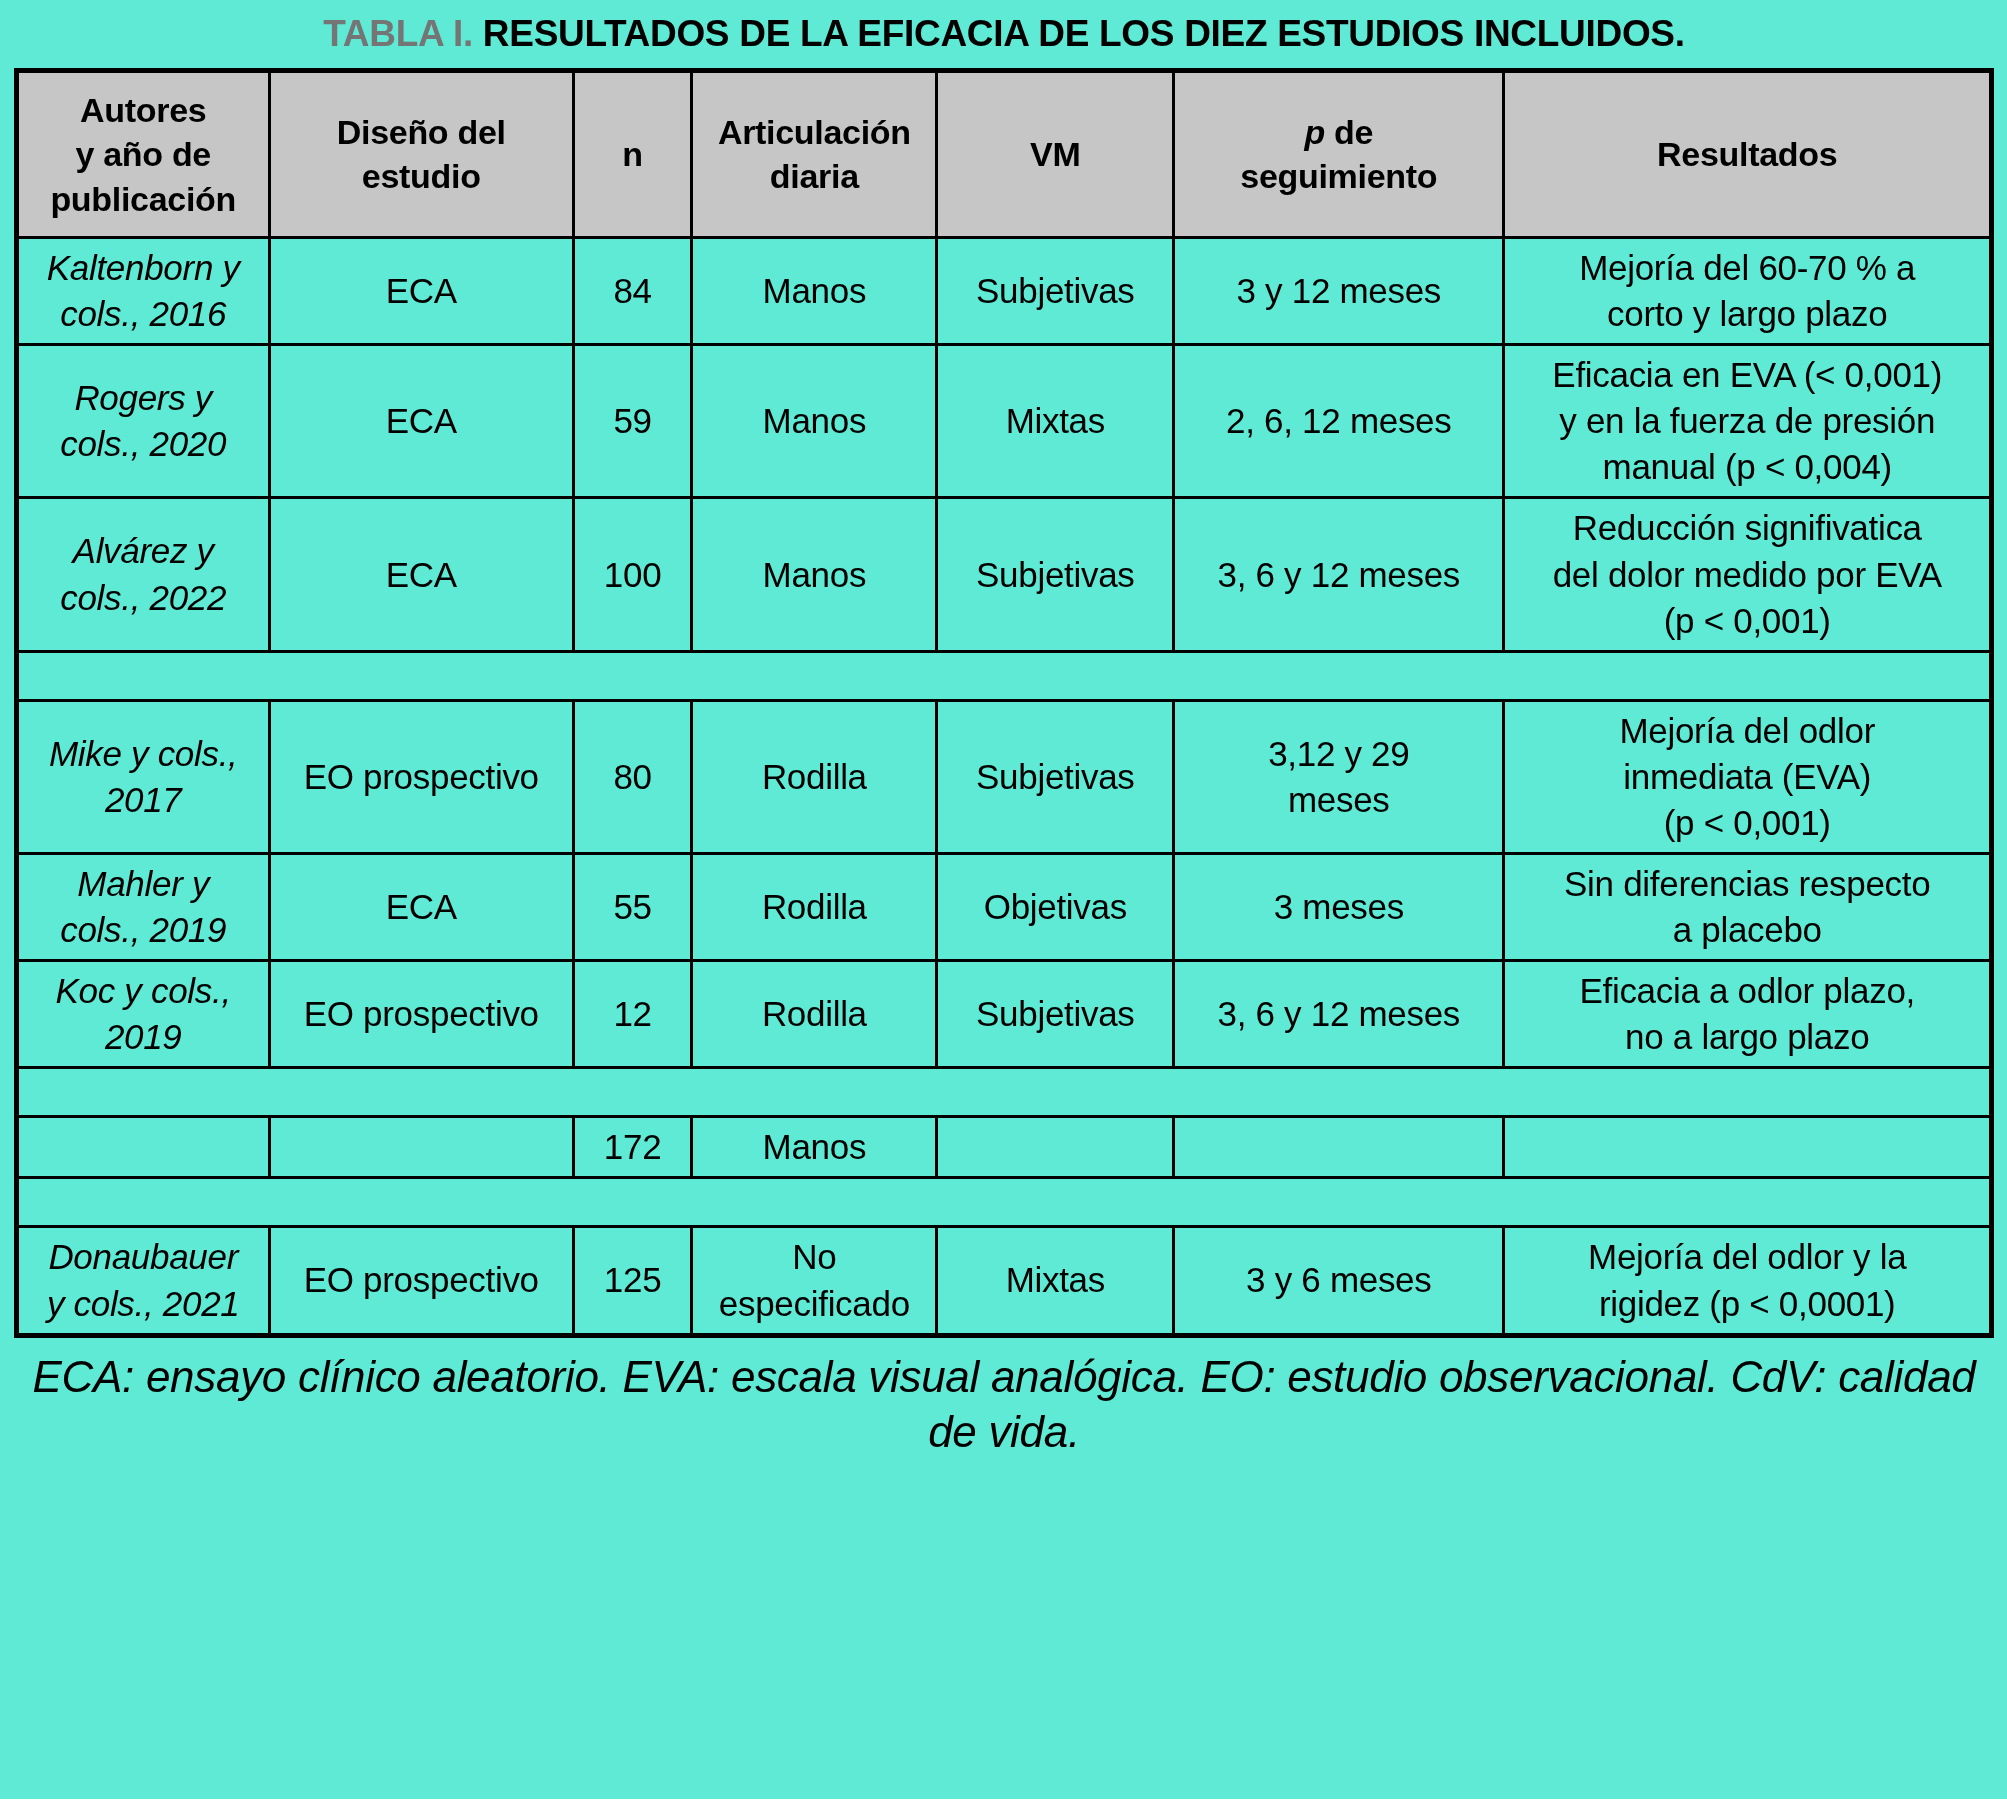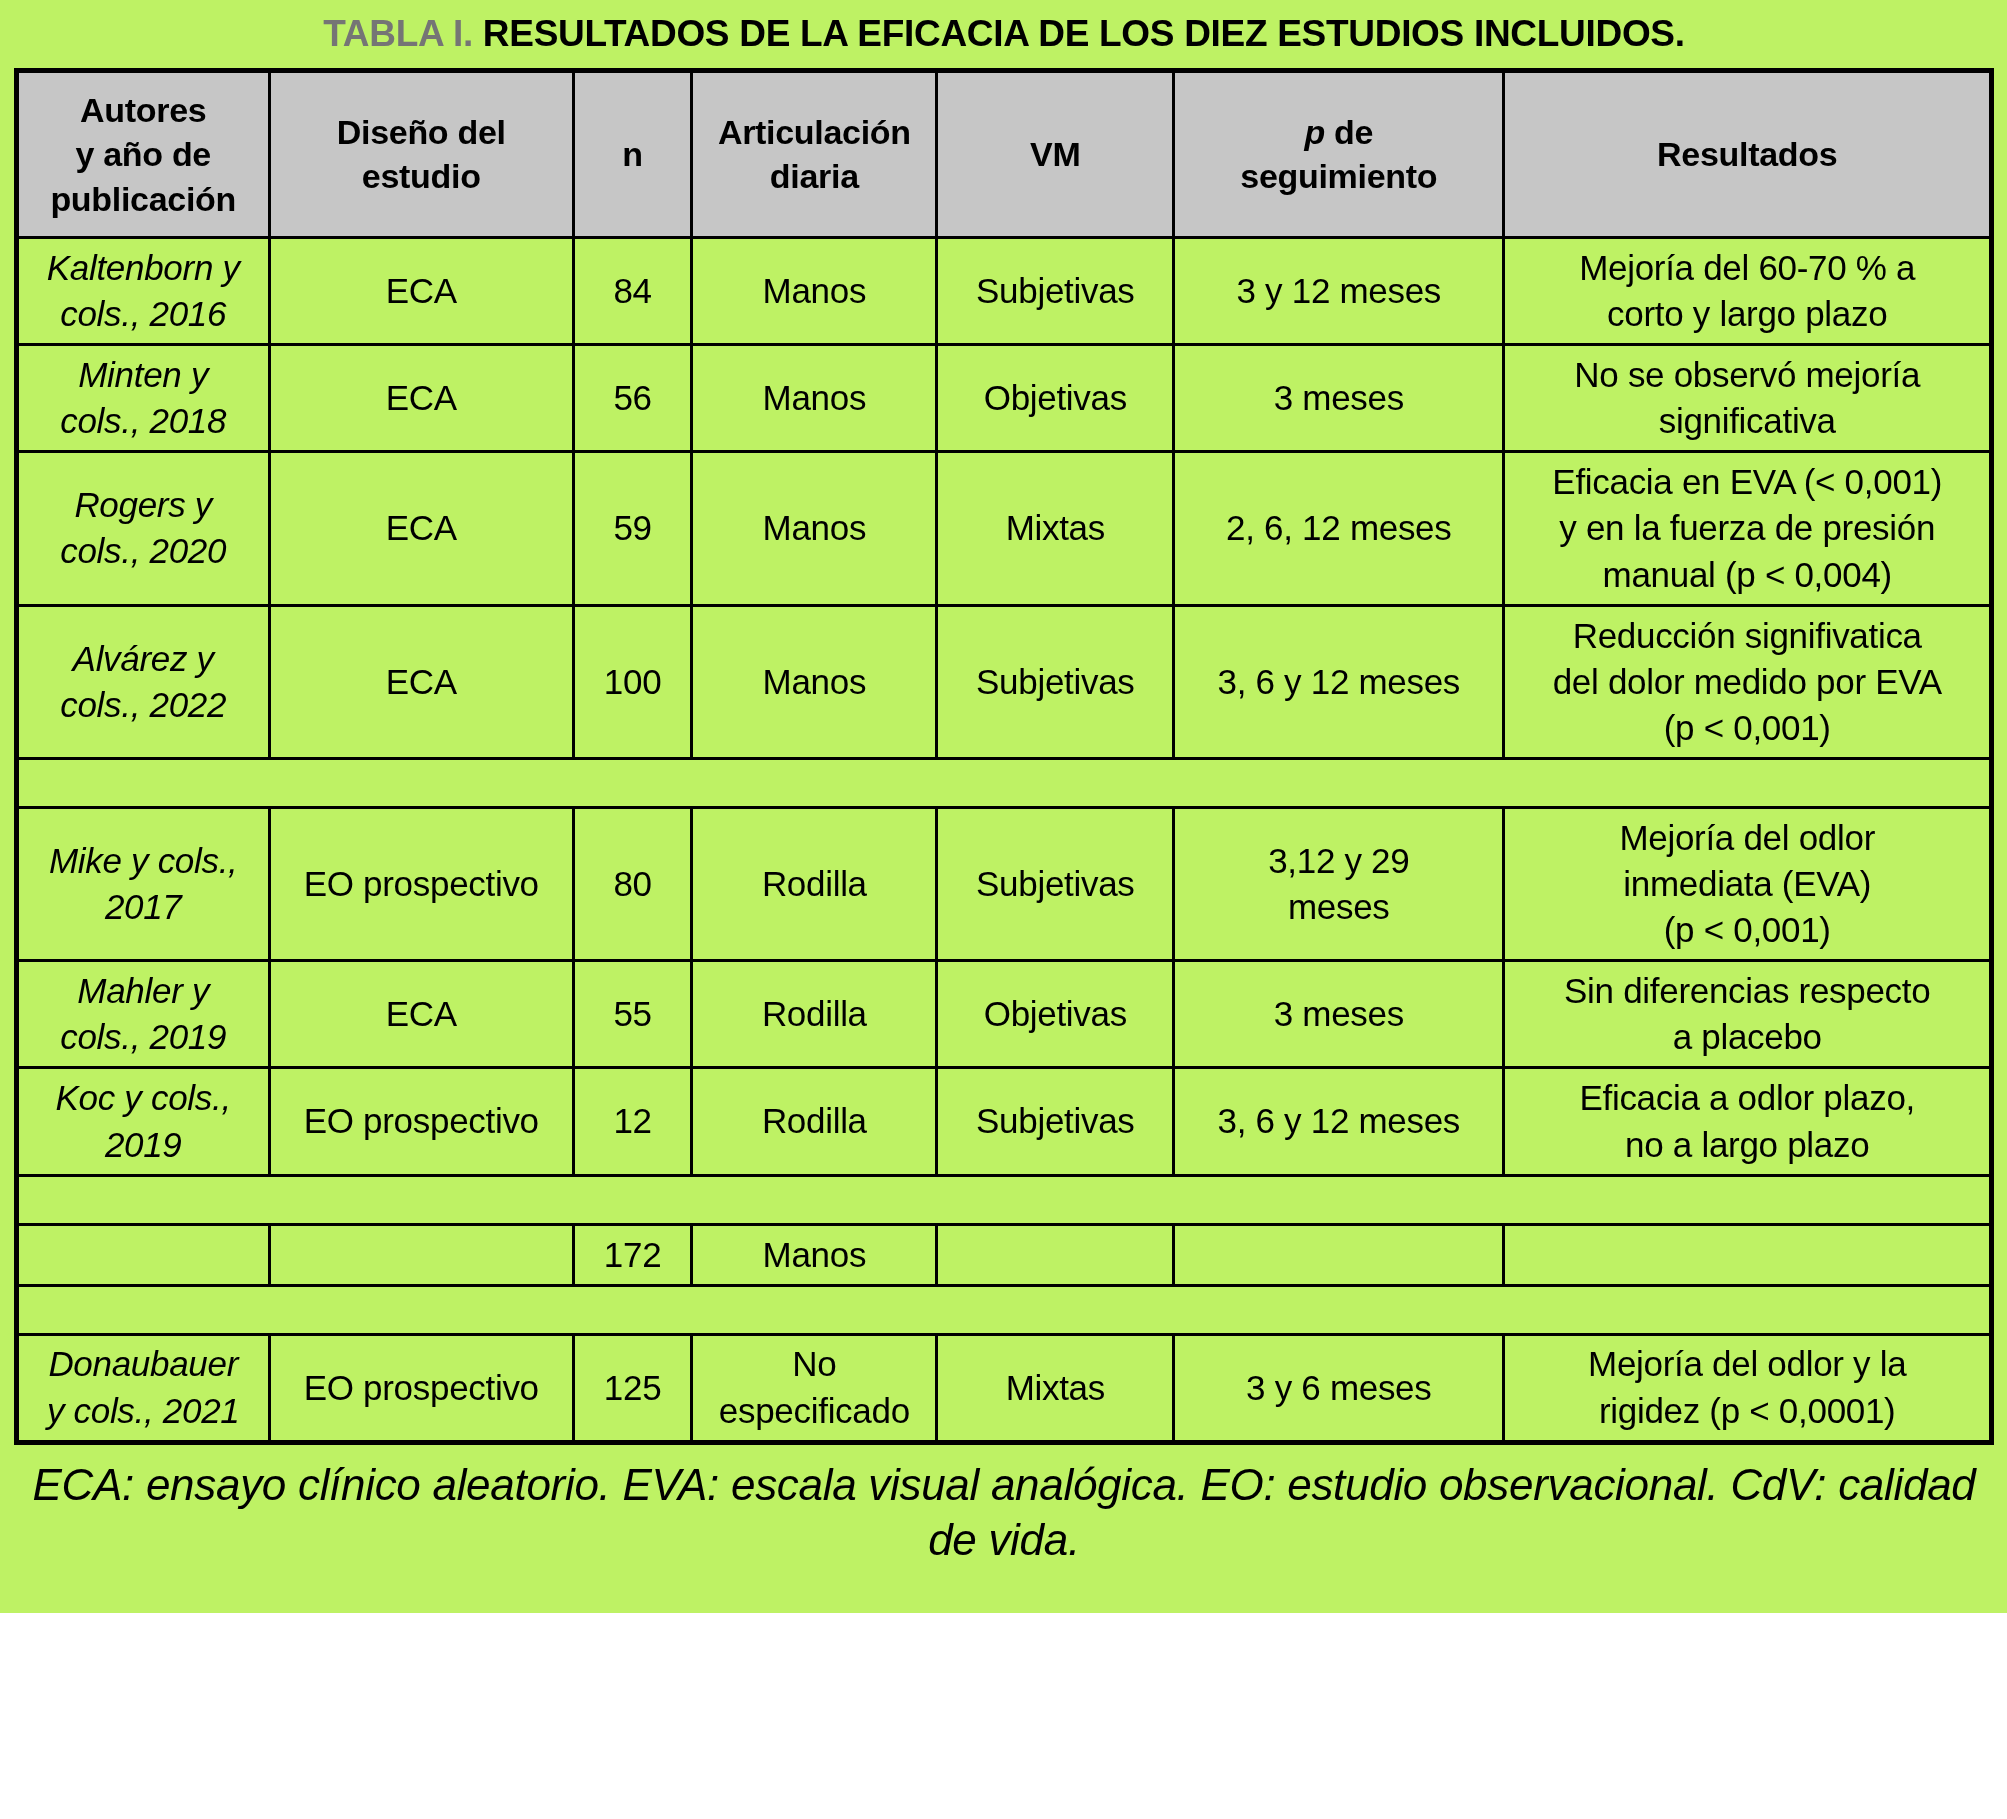--- a/index.html
+++ b/index.html
@@ -5,23 +5,23 @@
   * { box-sizing: border-box; }
   html, body {
     margin: 0;
     padding: 0;
     background: #ffffff;
     font-family: "Liberation Sans", sans-serif;
     color: #000000;
   }
   .page {
     width: 2008px;
-    height: 1613px;
+    height: 1799px;
     padding: 7.9px 13.8px 0 13.8px;
-    background: #bef264;
+    background: #5eead4;
   }
   .title {
     text-align: center;
     font-size: 37px;
     font-weight: bold;
     letter-spacing: -0.3px;
     margin: 3.9px 0 11.8px 0;
     line-height: 1.2;
   }
   .title .title-label { color: var(--title-label, #757575); margin-right: 9.9px; }
@@ -108,31 +108,20 @@
 cols., 2016</td>
           <td class="col-design">ECA</td>
           <td class="col-n">84</td>
           <td class="col-joint">Manos</td>
           <td class="col-vm">Subjetivas</td>
           <td class="col-followup">3 y 12 meses</td>
           <td class="col-results">Mejoría del 60-70 % a
 corto y largo plazo</td>
         </tr>
         <tr>
-          <td class="col-authors">Minten y
-cols., 2018</td>
-          <td class="col-design">ECA</td>
-          <td class="col-n">56</td>
-          <td class="col-joint">Manos</td>
-          <td class="col-vm">Objetivas</td>
-          <td class="col-followup">3 meses</td>
-          <td class="col-results">No se observó mejoría
-significativa</td>
-        </tr>
-        <tr>
           <td class="col-authors">Rogers y
 cols., 2020</td>
           <td class="col-design">ECA</td>
           <td class="col-n">59</td>
           <td class="col-joint">Manos</td>
           <td class="col-vm">Mixtas</td>
           <td class="col-followup">2, 6, 12 meses</td>
           <td class="col-results">Eficacia en EVA (&lt; 0,001)
 y en la fuerza de presión
 manual (p &lt; 0,004)</td>

